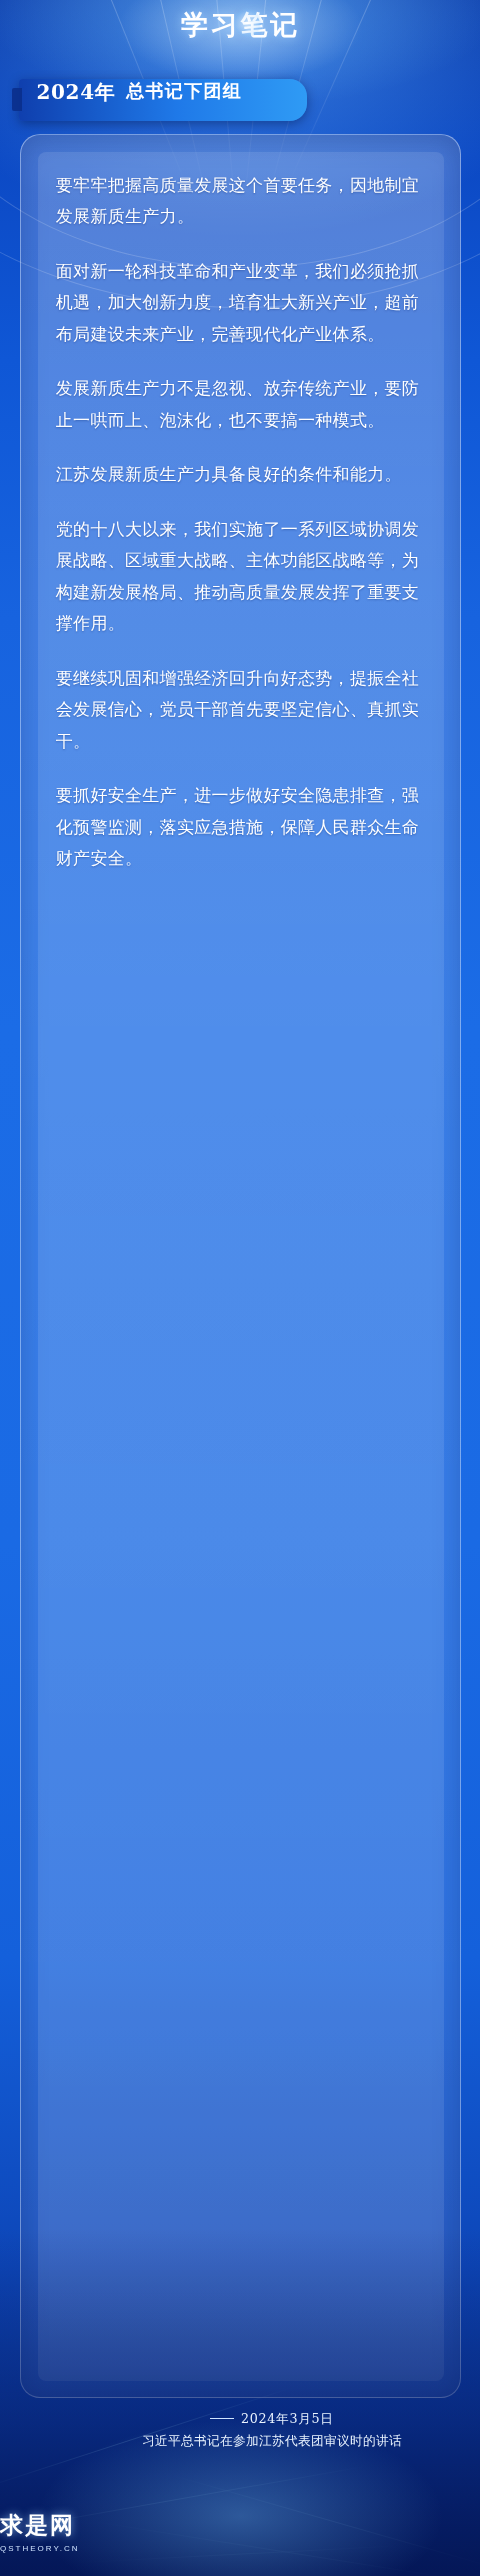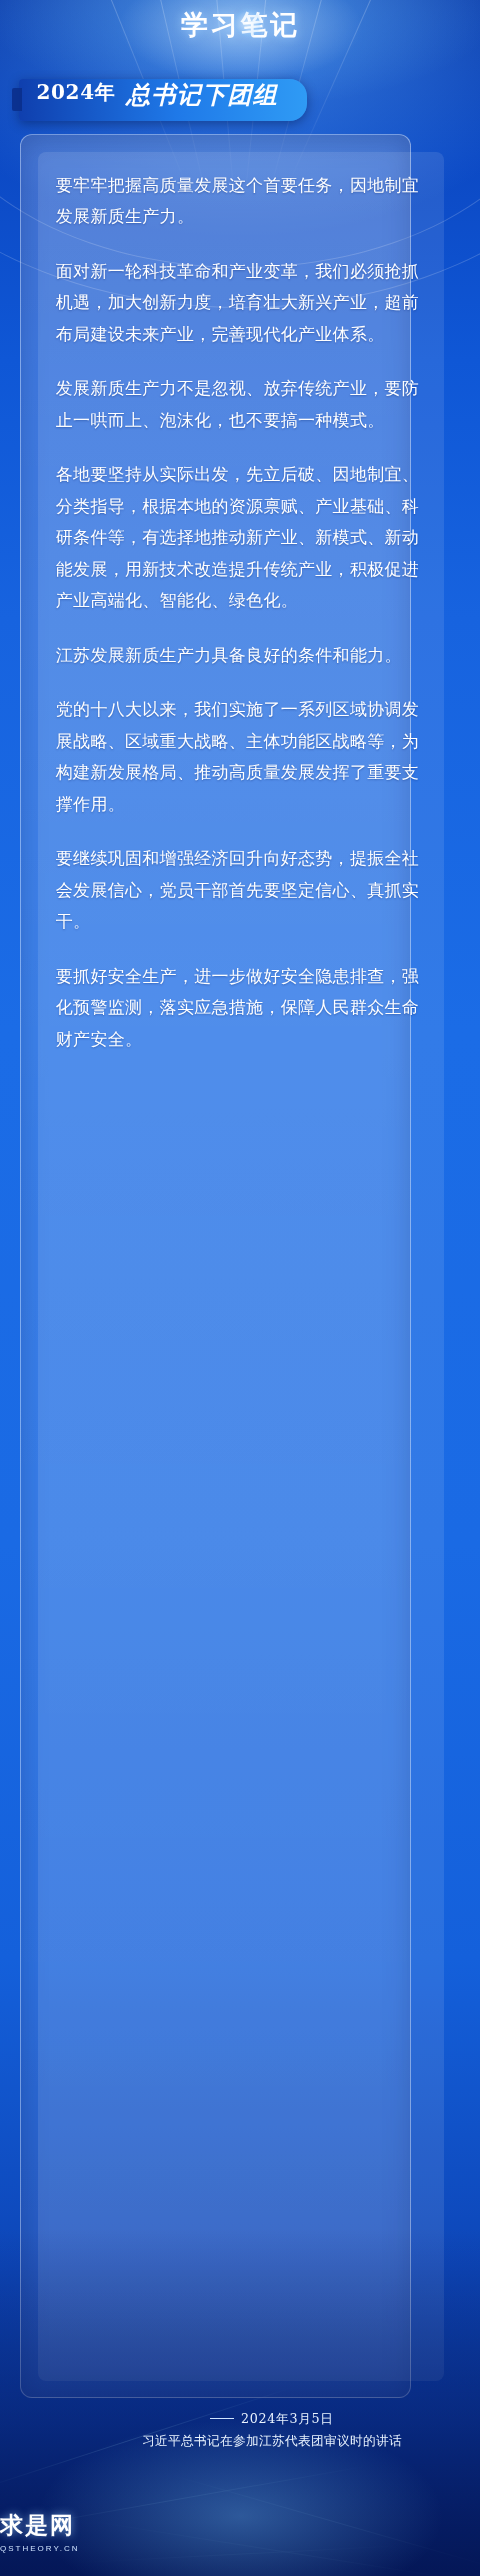--- a/index.html
+++ b/index.html
@@ -80,30 +80,30 @@
   .ribbon:after {
     content:""; position:absolute; left:-6.7px; top:9.4px; width:9.4px; height:23px;
     background: #0a2f8c; border-radius: 2px 0 0 2px; opacity:.9;
   }
   .ribbon-year {
     font-family: "DejaVu Serif", serif;
     font-size: 20px; color: #ffffff; font-weight: 700; letter-spacing: 0.7px;
   }
   .ribbon-title {
     font-family: "DejaVu Serif", serif;
-    font-size: 24px; color: #ffffff; font-weight: 700; letter-spacing: 1.3px; font-style: italic;
+    font-size: 18px; color: #ffffff; font-weight: 700; letter-spacing: 1.3px;
   }
 
   
   .card {
     position: absolute; left: 20px; top: 134px;
-    width: 391px; height: 2264px;
+    width: 441px; height: 2264px;
     background: linear-gradient(180deg, rgba(255,255,255,0.22) 0%, rgba(255,255,255,0.14) 45%, rgba(255,255,255,0.10) 100%);
     border: 0.7px solid rgba(255,255,255,0.35);
-    border-radius: 12px;
+    border-radius: 20px;
     box-shadow: 0 5.4px 27px rgba(0,25,90,.25) inset;
   }
   .card-inner {
     position: absolute; left: 17.4px; top: 17.4px;
     width: 406px; height: 2229px;
     background: rgba(255,255,255,0.10);
     border-radius: 8px;
     padding: 17.4px 17.4px 13.4px 17.4px;
   }
   .para {
@@ -167,21 +167,20 @@
   <div class="ribbon">
     <span class="ribbon-year">2024年</span>
     <span class="ribbon-title">总书记下团组</span>
   </div>
 
   <div class="card">
     <div class="card-inner">
       <p class="para">要牢牢把握高质量发展这个首要任务，因地制宜发展新质生产力。</p>
       <p class="para">面对新一轮科技革命和产业变革，我们必须抢抓机遇，加大创新力度，培育壮大新兴产业，超前布局建设未来产业，完善现代化产业体系。</p>
       <p class="para">发展新质生产力不是忽视、放弃传统产业，要防止一哄而上、泡沫化，也不要搞一种模式。</p>
-      <p class="para">各地要坚持从实际出发，先立后破、因地制宜、分类指导，根据本地的资源禀赋、产业基础、科研条件等，有选择地推动新产业、新模式、新动能发展，用新技术改造提升传统产业，积极促进产业高端化、智能化、绿色化。</p>
       <p class="para">江苏发展新质生产力具备良好的条件和能力。</p>
       <p class="para">党的十八大以来，我们实施了一系列区域协调发展战略、区域重大战略、主体功能区战略等，为构建新发展格局、推动高质量发展发挥了重要支撑作用。</p>
       <p class="para">要继续巩固和增强经济回升向好态势，提振全社会发展信心，党员干部首先要坚定信心、真抓实干。</p>
       <p class="para">要抓好安全生产，进一步做好安全隐患排查，强化预警监测，落实应急措施，保障人民群众生命财产安全。</p>
     </div>
   </div>
 
   <div class="bottom-lines">
     <div class="bl" style="left:-40px; bottom:80px; width:348px; transform: rotate(-18deg);"></div>
     <div class="bl" style="left:-27px; bottom:40px; width:402px; transform: rotate(-10deg);"></div>

